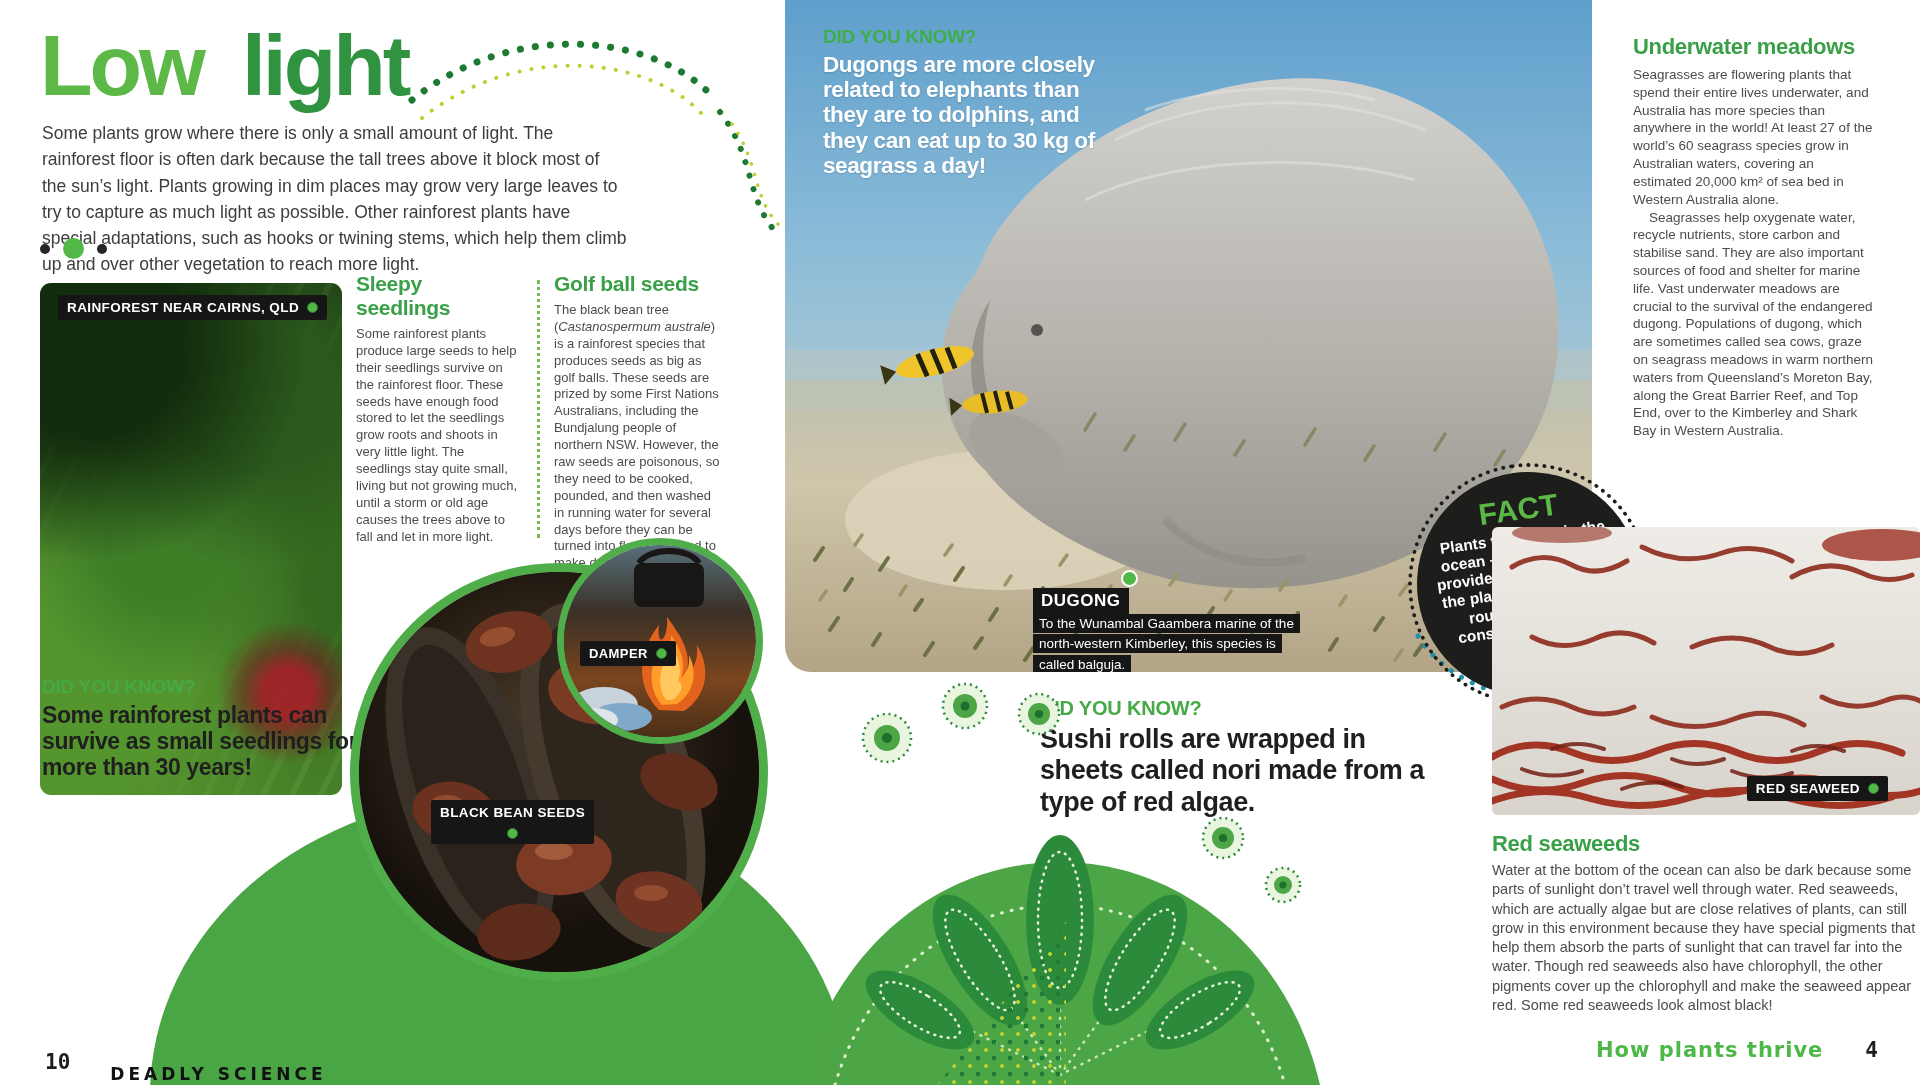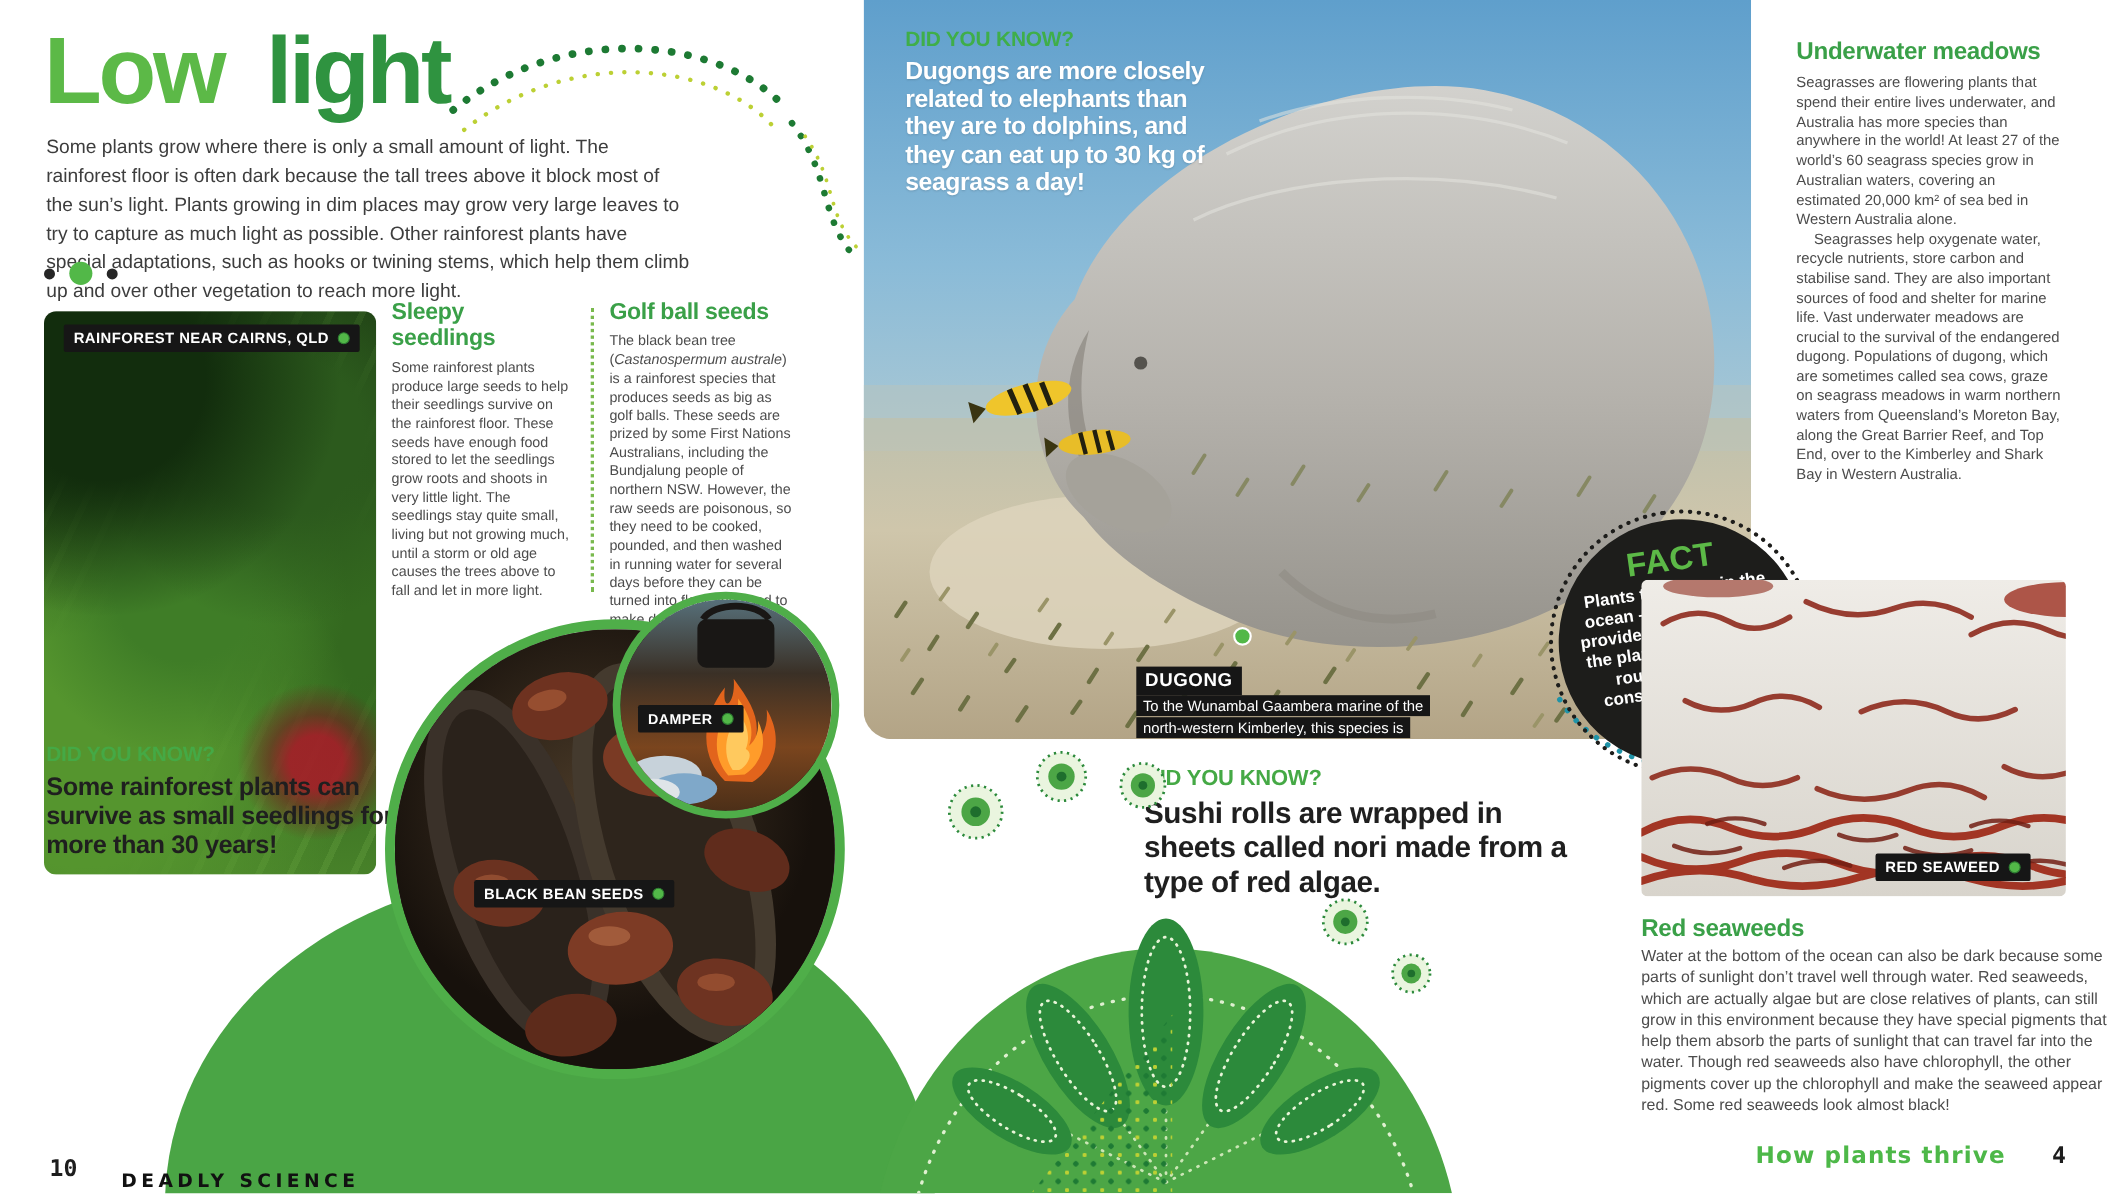--- a/index.html
+++ b/index.html
@@ -53,58 +53,58 @@
   .dyk p{margin:0;font-weight:800;color:#1f1f1f;letter-spacing:-.4px;}
   .dyk-left{position:absolute;left:42px;top:676px;width:320px;}
   .dyk-left p{font-size:23px;line-height:1.14;}
 
   .green-blob{position:absolute;left:150px;top:795px;width:700px;height:600px;
       border-radius:50%;background:#4aa545;}
 
   .circle-photo{position:absolute;border-radius:50%;overflow:hidden;box-sizing:border-box;}
   .bean{left:350px;top:563px;width:418px;height:418px;border:9px solid #4fae49;}
   .damper{left:557px;top:538px;width:206px;height:206px;border:7px solid #4fae49;}
-  .bean-label{left:72px;top:228px;}
+  .bean-label{left:72px;top:228px;flex-direction:column;}
   .damper-label{left:16px;top:96px;font-size:13px;}
 
   .footer-left{position:absolute;left:45px;top:1040px;display:flex;align-items:center;gap:40px;}
   .pnum{font-size:21px;font-weight:800;color:#1d1d1d;font-family:"DejaVu Sans Mono",monospace;}
   .brand{font-size:17px;font-weight:700;color:#111;letter-spacing:4px;
          font-family:"DejaVu Sans",sans-serif;margin-top:24px;}
 
   
   .dugong{left:785px;top:0;width:807px;height:672px;border-radius:0 0 26px 26px;}
   .dugong svg{position:absolute;left:0;top:0;}
   .dugong-dyk{position:absolute;left:38px;top:26px;width:305px;}
   .dugong-dyk h4{color:#3fae49;font-size:19px;}
   .dugong-dyk p{color:#fff;font-size:22.5px;line-height:1.12;text-shadow:0 1px 2px rgba(0,0,0,.15);}
   .dugong-cap{position:absolute;left:248px;top:588px;width:265px;}
   .dugong-cap .target{position:absolute;left:88px;top:-18px;width:13px;height:13px;border-radius:50%;
       background:#52b848;border:2px solid #fff;}
   .dugong-cap .lbl{display:inline-block;background:#161616;color:#fff;font-weight:800;
-      font-size:17px;letter-spacing:.5px;padding:3px 8px;margin-top:18px;}
+      font-size:17px;letter-spacing:.5px;padding:3px 8px;}
   .dugong-cap .capline{margin:2px 0 0 0;font-size:13.5px;line-height:1.5;color:#fff;display:inline;
       background:#161616;padding:2px 6px;-webkit-box-decoration-break:clone;box-decoration-break:clone;}
 
   .meadows{left:1633px;top:34px;width:243px;}
   .meadows h3{font-size:22px;}
   .meadows p{font-size:13.5px;line-height:1.32;}
   .meadows p.p2{text-indent:16px;margin-top:0;}
 
   .teal-arc{position:absolute;left:1398px;top:596px;}
 
   .fact{position:absolute;left:1417px;top:472px;width:224px;height:224px;border-radius:50%;
       background:#1d1d1b;transform:rotate(-8deg);display:flex;flex-direction:column;
       align-items:center;justify-content:center;text-align:center;padding:8px;box-sizing:border-box;}
   .fact::after{content:"";position:absolute;left:-9px;top:-9px;right:-9px;bottom:-9px;
       border:4px dotted #1d1d1b;border-radius:50%;}
   .fact h4{margin:0;font-size:30px;font-weight:800;color:#5cb947;letter-spacing:.5px;}
   .fact p{margin:2px 0 0 0;color:#fff;font-size:15.5px;font-weight:600;line-height:1.18;width:196px;}
 
-  .seaweed{left:1492px;top:527px;width:386px;height:288px;border-radius:6px;}
+  .seaweed{left:1492px;top:527px;width:428px;height:288px;border-radius:6px;}
   .sw-label{right:32px;bottom:14px;}
 
   .sushi-dyk{position:absolute;left:1040px;top:697px;width:400px;}
   .sushi-dyk h4{font-size:20px;}
   .sushi-dyk p{font-size:27px;line-height:1.16;}
 
   .redsea{position:absolute;left:1492px;top:831px;width:428px;}
   .redsea h3{font-size:22px;margin-bottom:4px;}
   .redsea p{font-size:14.5px;line-height:1.33;}
 

